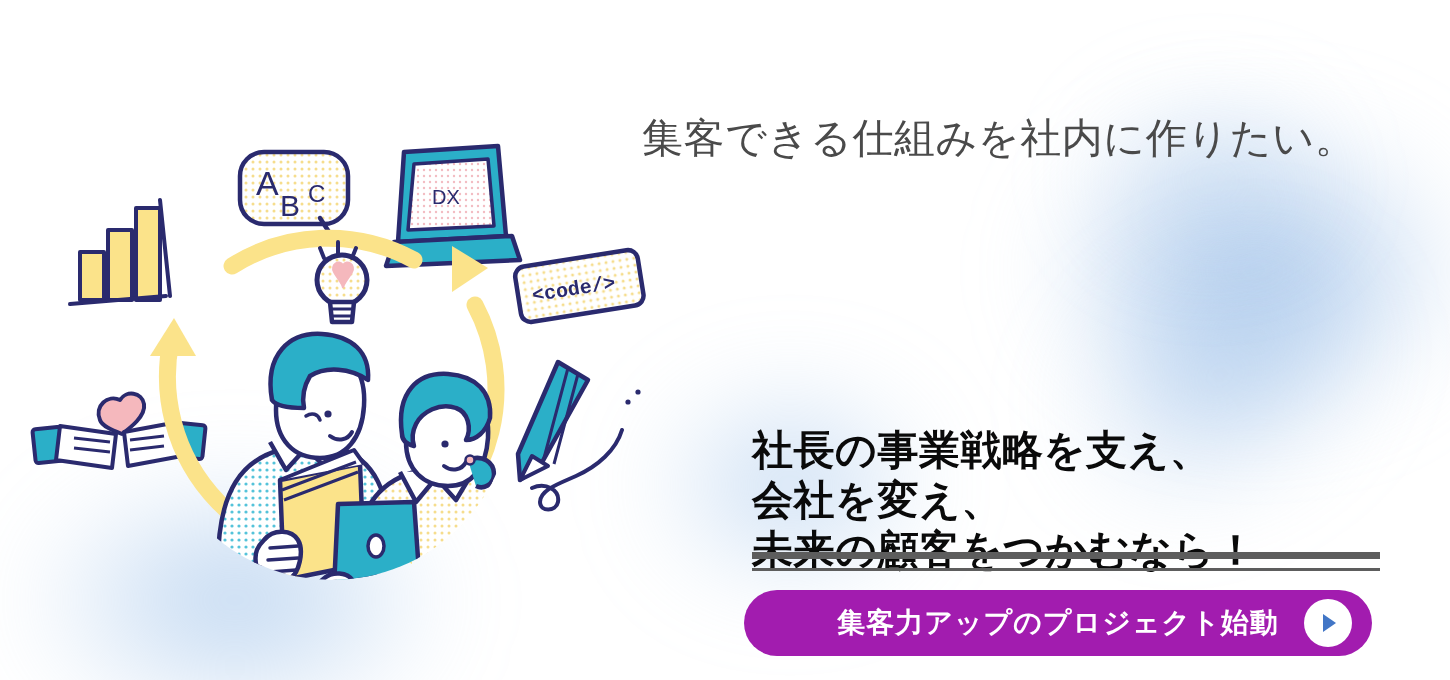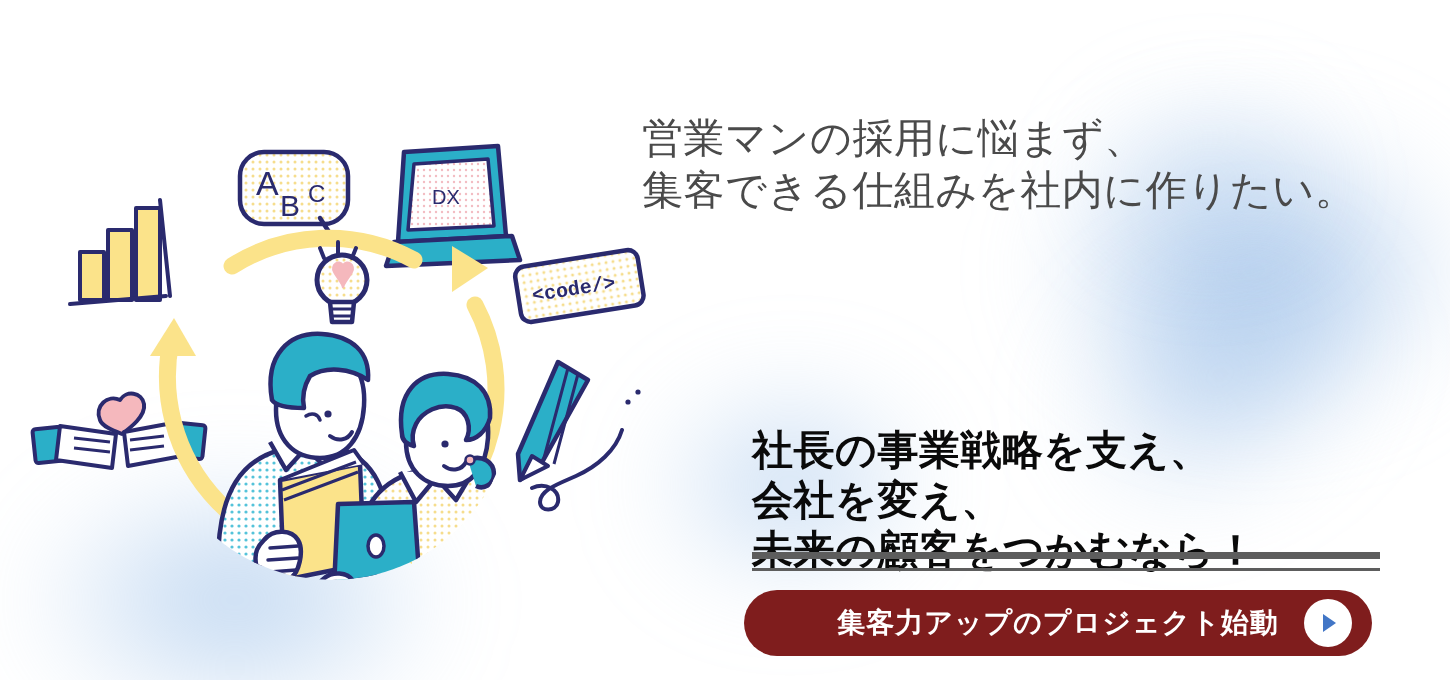--- a/index.html
+++ b/index.html
@@ -65,21 +65,21 @@
   .headline-line { display:block; }
 
   .rules { position:absolute; left:112px; top:552px; width:628px; }
   .rule-thick { height:7px; background:#5d5d5d; width:100%; }
   .rule-gap   { height:9px; }
   .rule-thin  { height:3px; background:#5d5d5d; width:100%; }
 
   .cta {
     position:absolute; left:104px; top:590px;
     width:628px; height:66px;
-    background:#7f1d1d; border:none; border-radius:33px;
+    background:#a21caf; border:none; border-radius:33px;
     display:flex; align-items:center; justify-content:center;
     cursor:pointer; padding:0;
   }
   .cta-label {
     font-family:"Liberation Sans", "DejaVu Sans", sans-serif;
     font-weight:700; font-size:28px; color:#ffffff;
     letter-spacing:1px; white-space:nowrap;
   }
   .cta-play {
     position:absolute; right:20px; top:50%; transform:translateY(-50%);
@@ -222,21 +222,20 @@
       <path d="M302 490 c10 -10 26 -8 32 2 c6 10 2 28 -10 32 c-14 4 -28 -4 -28 -16 c0 -8 2 -14 6 -18 Z" fill="#ffffff" stroke="#2a2a6e" stroke-width="4.5" stroke-linejoin="round"></path>
       <path d="M308 496 l24 2 M306 508 l26 2 M308 518 l22 2" stroke="#2a2a6e" stroke-width="3.5" fill="none" stroke-linecap="round"></path>
     </g>
   </g>
 </svg>
 </div>
 
 <div class="content">
 
   <div class="lead">
-    <span class="lead-line">営業マンの採用に悩まず、</span>
     <span class="lead-line">集客できる仕組みを社内に作りたい。</span>
   </div>
 
   <div class="headline">
     <span class="headline-line">社長の事業戦略を支え、</span>
     <span class="headline-line">会社を変え、</span>
     <span class="headline-line">未来の顧客をつかむなら！</span>
   </div>
 
   <div class="rules">

